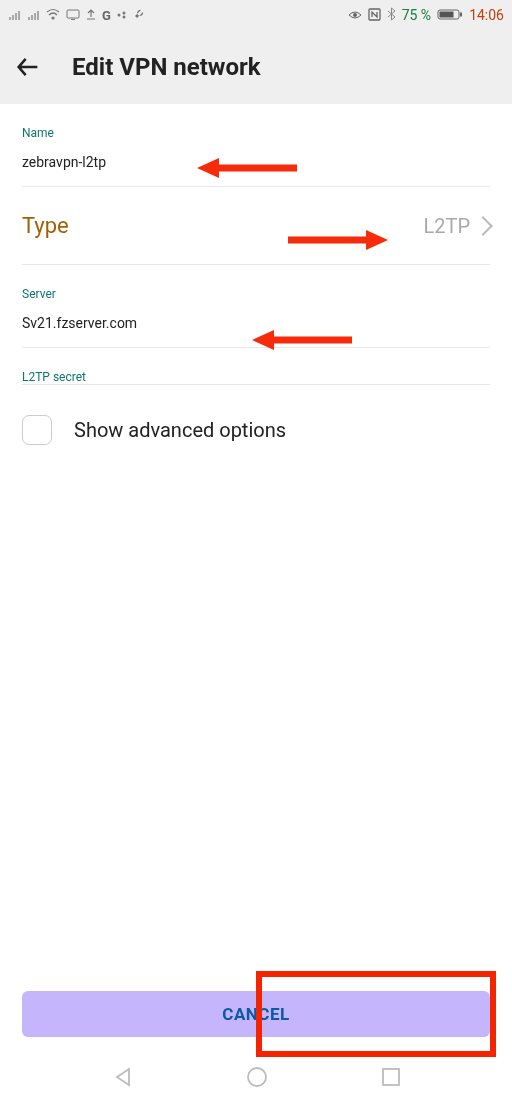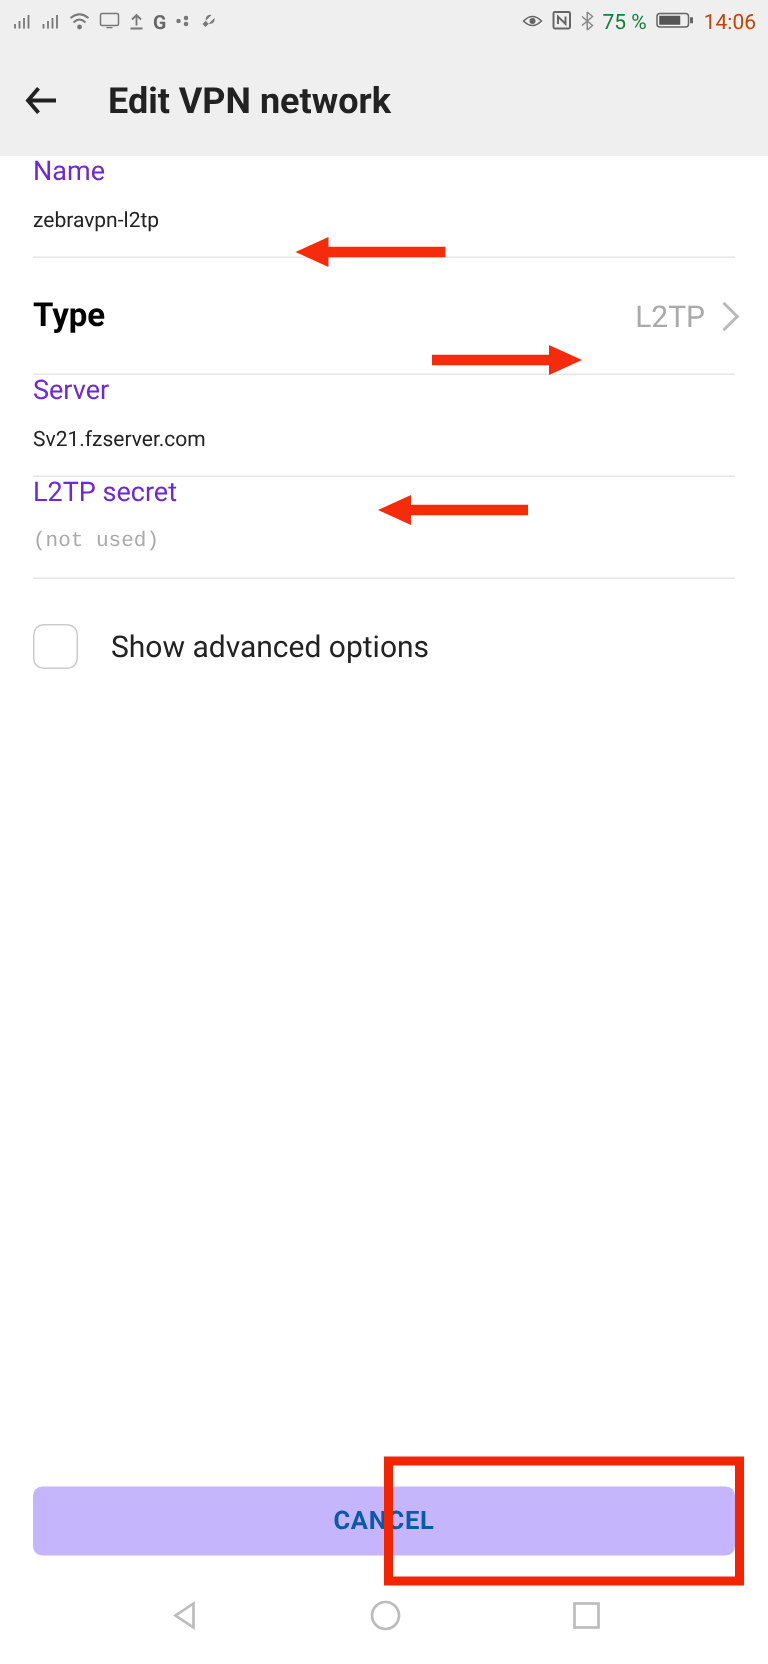--- a/index.html
+++ b/index.html
@@ -47,41 +47,42 @@
     font-size: 24px;
     font-weight: 700;
     color: #222;
     margin-left: 12px;
   }
 
   
   .content { padding: 0 22px; }
   .field { border-bottom: 1px solid #e8e8e8; }
   .field-label {
-    font-size: 18px;
-    color: #6d28d9;
+    font-size: 12px;
+    color: #0f766e;
+    padding-top: 22px;
   }
   .field-value {
     font-size: 14px;
     color: #222;
     padding: 14px 0 16px 0;
   }
   .field-value.mono {
     font-family: "Courier New", monospace;
     color: #aaaaaa;
     letter-spacing: 0px;
   }
   .type-row {
     display: flex;
     align-items: center;
     justify-content: space-between;
     padding: 26px 0 26px 0;
     border-bottom: 1px solid #e8e8e8;
   }
-  .type-label { font-size: 22px; color: #000000; font-weight: bold; }
+  .type-label { font-size: 22px; color: #a16207; }
   .type-value {
     display: flex; align-items: center; gap: 6px;
     color: #aaaaaa; font-size: 20px;
   }
   .chevron {
     width: 14px; height: 14px;
     border-top: 2px solid #bbb;
     border-right: 2px solid #bbb;
     transform: rotate(45deg);
   }
@@ -260,21 +261,20 @@
     </div>
   </div>
 
   <div class="field">
     <div class="field-label">Server</div>
     <div class="field-value">Sv21.fzserver.com</div>
   </div>
 
   <div class="field">
     <div class="field-label">L2TP secret</div>
-    <div class="field-value mono">(not used)</div>
   </div>
 
   <div class="adv-row">
     <div class="checkbox"></div>
     <div class="adv-label">Show advanced options</div>
   </div>
 
 </div>
 
 <svg class="arrow-ann" style="left:195px; top:154px;" width="104" height="28">

